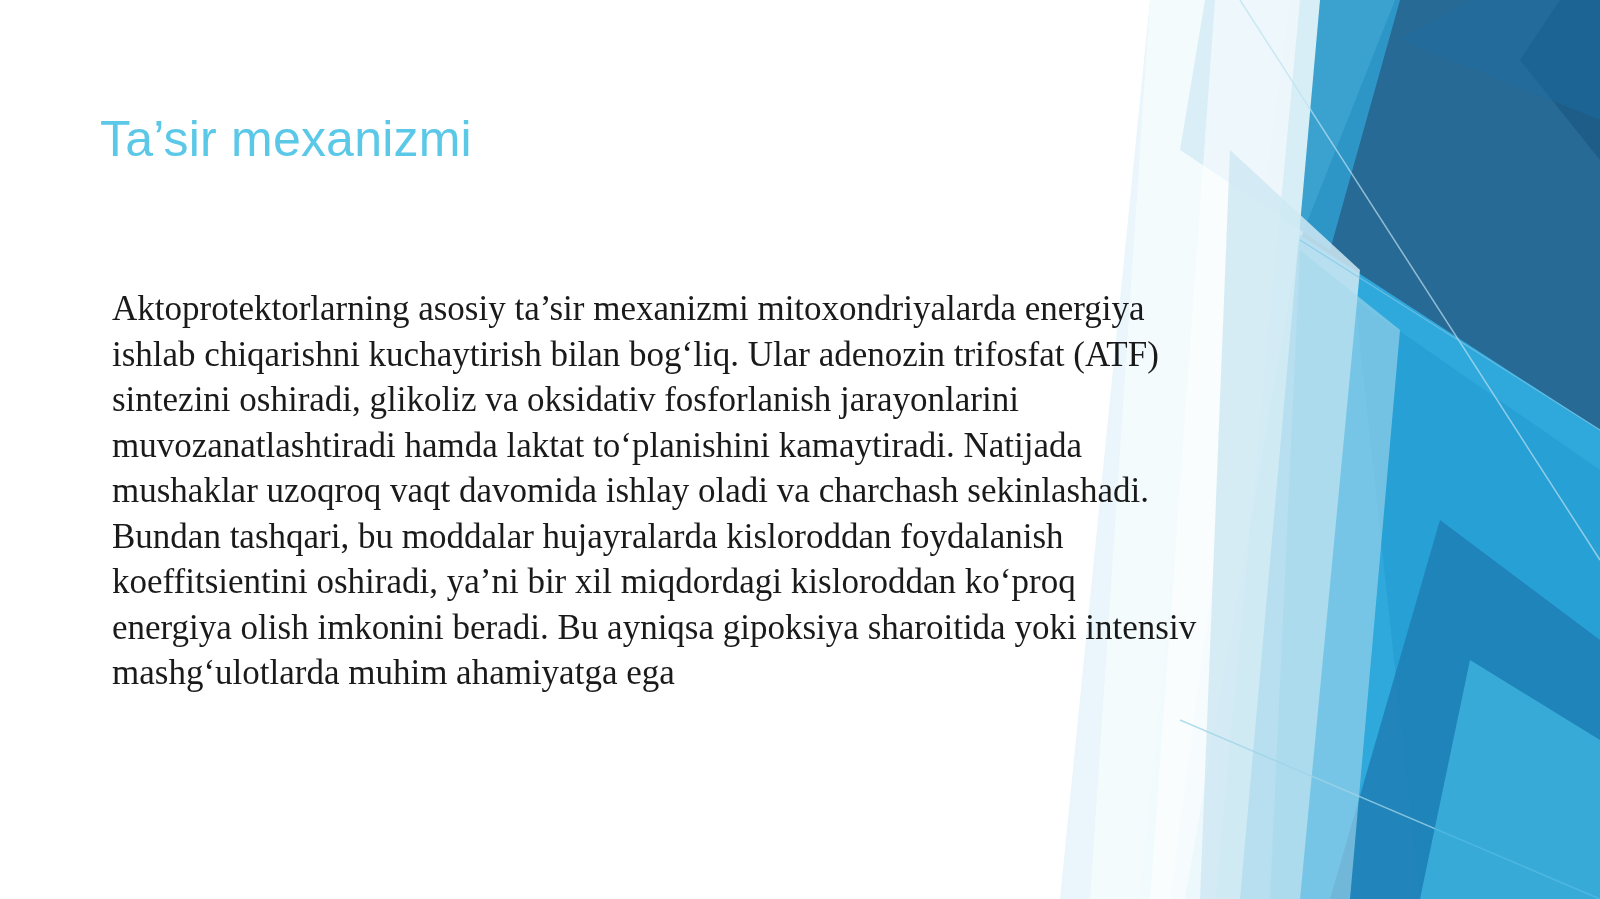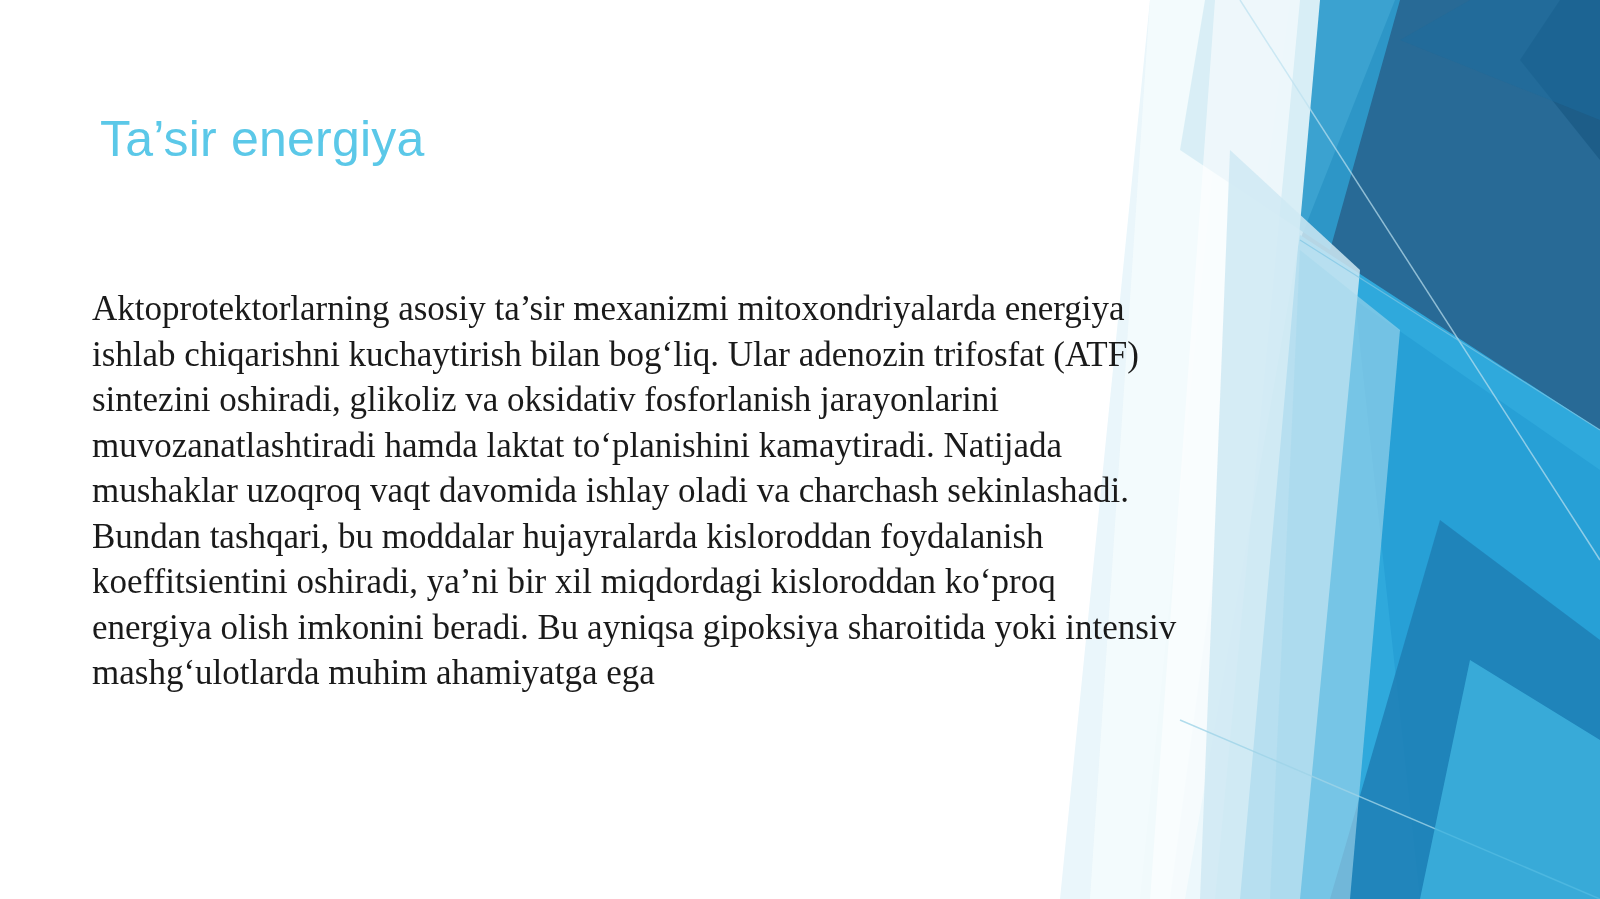--- a/index.html
+++ b/index.html
@@ -38,21 +38,21 @@
     line-height: 1.1;
     font-weight: 400;
     color: #5BC8E8;
     letter-spacing: 0.2px;
     white-space: nowrap;
   }
 
   
   .body-text {
     position: absolute;
-    left: 92px;
+    left: 112px;
     top: 286px;
     width: 1090px;
     font-family: "Liberation Serif", serif;
     font-size: 35px;
     line-height: 1.30;
     color: #1a1a1a;
     text-align: left;
   }
 </style>
 </head>
@@ -86,17 +86,17 @@
       <line x1="1240" y1="0" x2="1600" y2="560" stroke="#BCE1F0" stroke-width="1.5" opacity="0.7"></line>
       <line x1="1300" y1="240" x2="1600" y2="430" stroke="#7FC6E4" stroke-width="1.2" opacity="0.7"></line>
 
       <polygon points="1560,0 1600,0 1600,160 1520,60" fill="#15557F" opacity="0.6"></polygon>
       <polygon points="1470,0 1600,0 1600,120 1400,40" fill="#1B6B9E" opacity="0.5"></polygon>
 
       <polygon points="1470,660 1600,740 1600,899 1420,899" fill="#3FB4E0" opacity="0.8"></polygon>
     </svg>
   </div>
 
-  <h1 class="title">Ta’sir energiya</h1>
+  <h1 class="title">Ta’sir mexanizmi</h1>
 
   <div class="body-text">Aktoprotektorlarning asosiy ta’sir mexanizmi mitoxondriyalarda energiya ishlab chiqarishni kuchaytirish bilan bog‘liq. Ular adenozin trifosfat (ATF) sintezini oshiradi, glikoliz va oksidativ fosforlanish jarayonlarini muvozanatlashtiradi hamda laktat to‘planishini kamaytiradi. Natijada mushaklar uzoqroq vaqt davomida ishlay oladi va charchash sekinlashadi. Bundan tashqari, bu moddalar hujayralarda kisloroddan foydalanish koeffitsientini oshiradi, ya’ni bir xil miqdordagi kisloroddan ko‘proq energiya olish imkonini beradi. Bu ayniqsa gipoksiya sharoitida yoki intensiv mashg‘ulotlarda muhim ahamiyatga ega</div>
 
 </div>
 
 </body></html>

